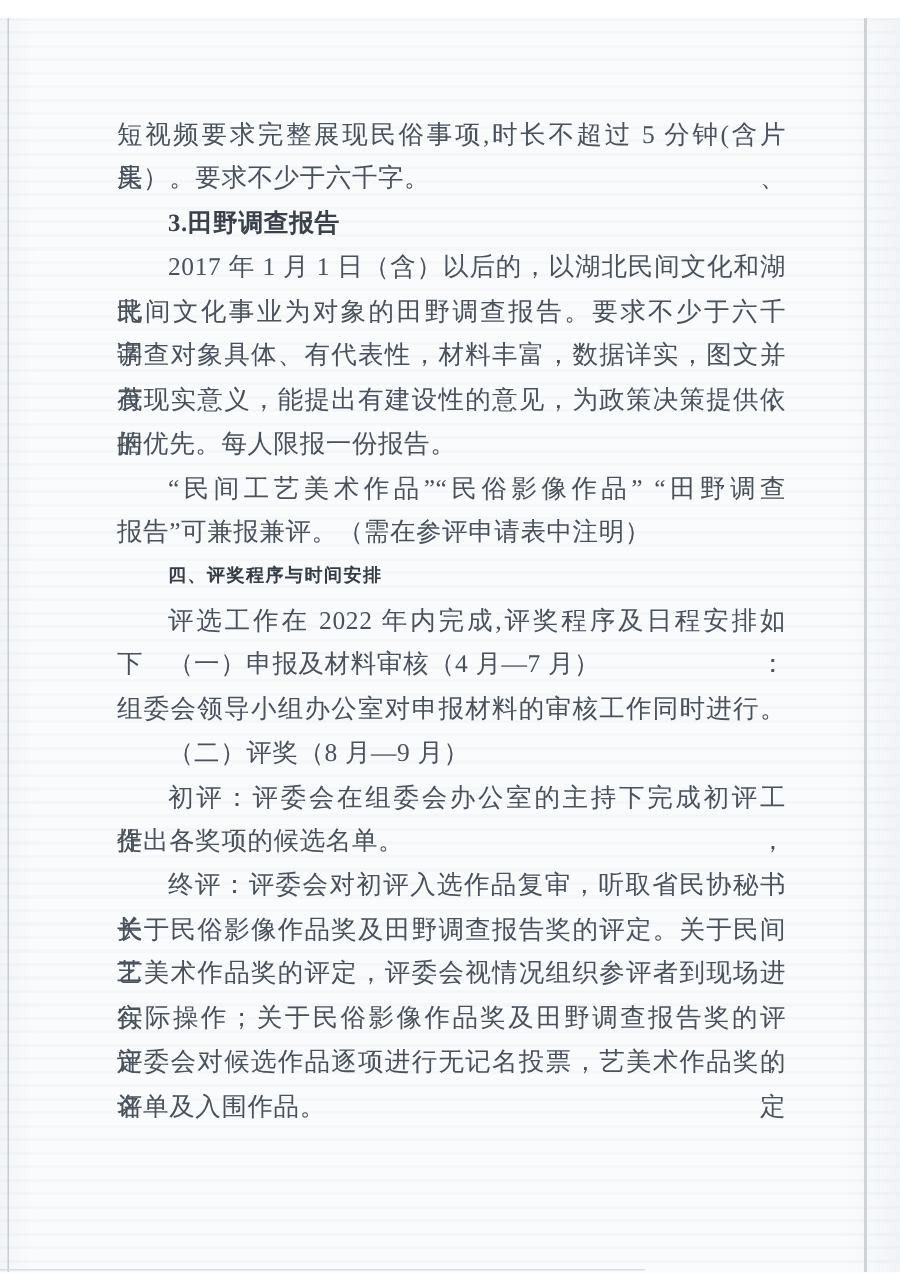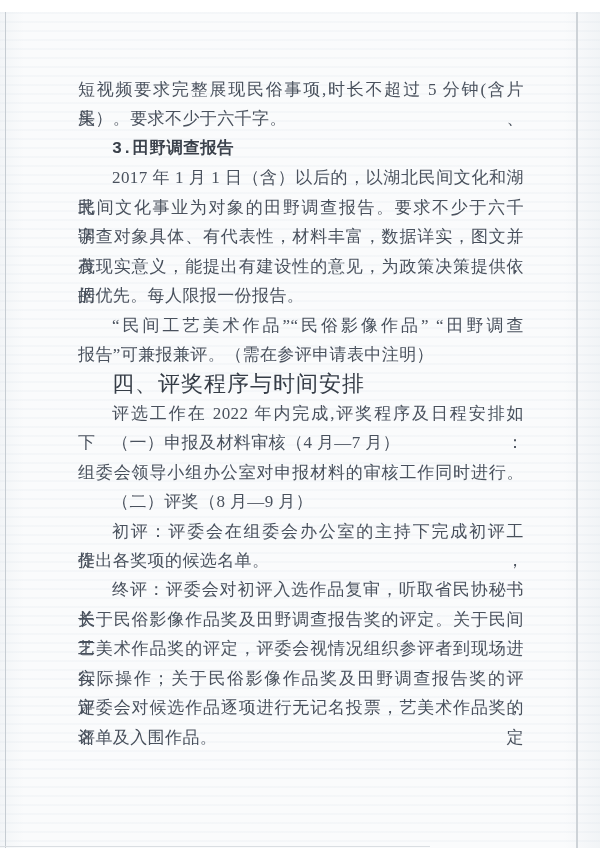--- a/index.html
+++ b/index.html
@@ -68,29 +68,29 @@
     letter-spacing: 0.4px;
     white-space: normal;
     overflow: visible;
   }
   .line.indent { text-indent: 34px; }
   .line.justify {
     text-align: justify;
     text-align-last: justify;
   }
   .line.heading-sub {
-    font-family: Liberation Mono, monospace;
+    font-family: Liberation Serif, serif;
     font-weight: 700;
     font-size: 16.5px;
     color: #3a414b;
   }
   .line.heading-main {
     font-family: "Liberation Sans", sans-serif;
-    font-weight: 400;
-    font-size: 22px;
+    font-weight: 700;
+    font-size: 12px;
     letter-spacing: 1px;
     color: #353c46;
   }
 </style>
 </head>
 <body>
 
 <div class="page">
   <div class="edge-left"></div>
   <div class="edge-right"></div>

